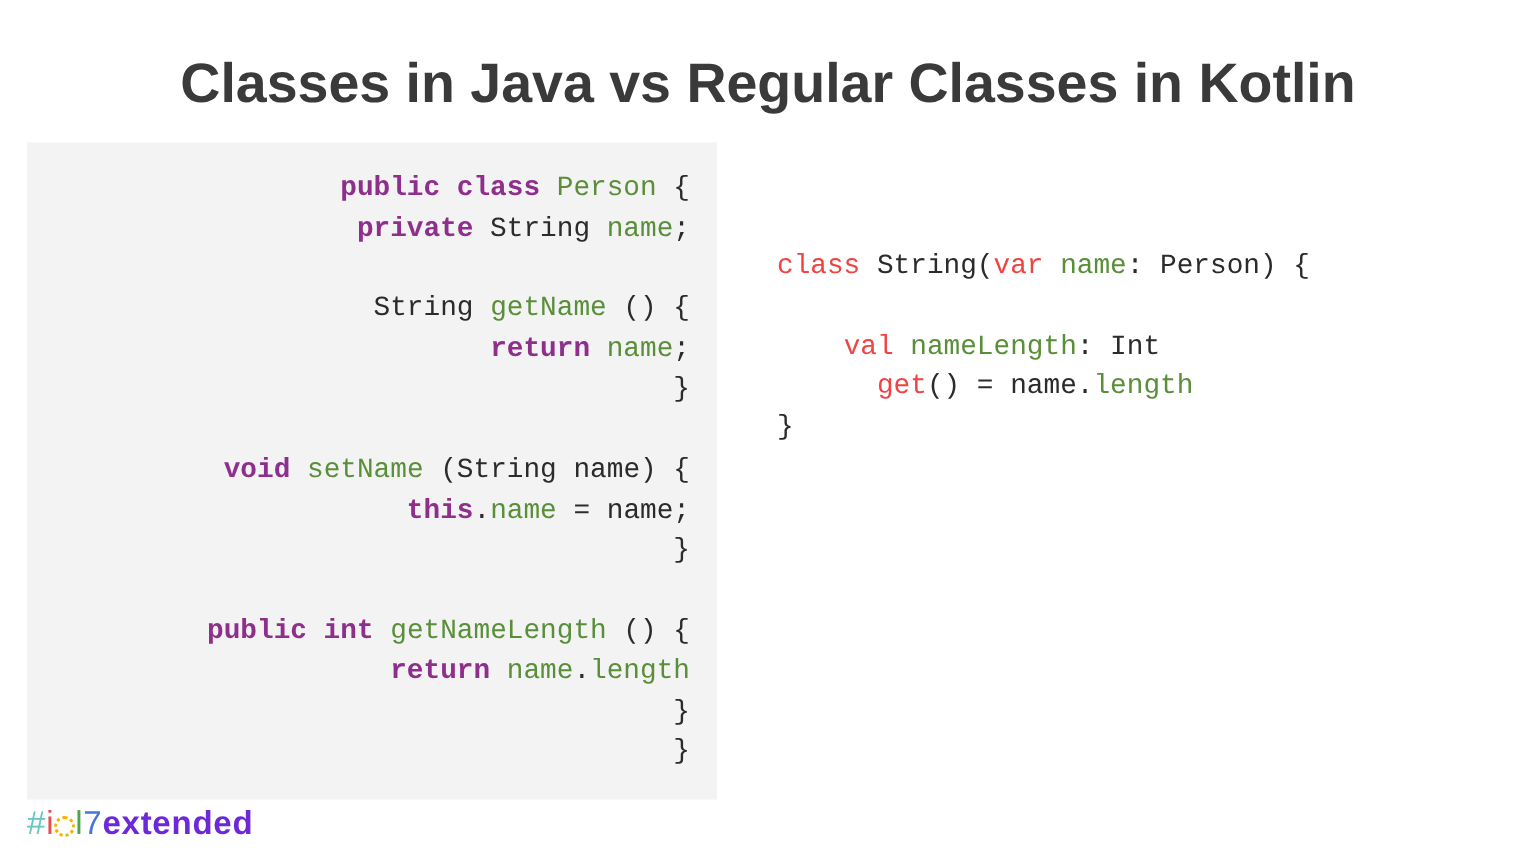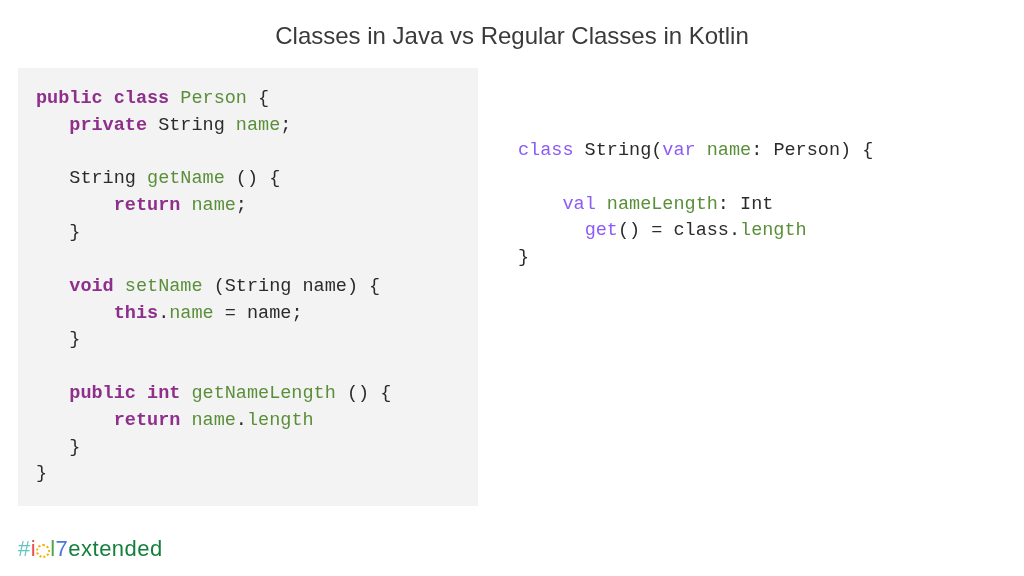--- a/index.html
+++ b/index.html
@@ -5,67 +5,68 @@
   * { margin: 0; padding: 0; box-sizing: border-box; }
   body {
     width: 1024px;
     height: 576px;
     background: #ffffff;
     font-family: Arial, Helvetica, sans-serif;
     overflow: hidden;
     position: relative;
   }
   .title {
-    font-size: 24px;
+    font-size: 37px;
     color: #3a3a3a;
     text-align: center;
-    padding-top: 22px;
+    padding-top: 35px;
     padding-bottom: 18px;
-    font-weight: 400;
+    font-weight: 700;
   }
   .cols {
     display: flex;
     padding: 0 18px;
     gap: 20px;
   }
   .col-java {
     background: #f3f3f3;
     padding: 18px 18px 18px 18px;
     width: 460px;
+    text-align: right;
   }
   .col-kotlin {
     padding: 70px 10px 10px 20px;
     flex: 1;
   }
   pre {
     font-family: Consolas, Menlo, "Courier New", monospace;
     font-size: 18.5px;
     line-height: 1.45;
     white-space: pre;
   }
   .kw   { color: #8e2f8c; font-weight: bold; }   
-  .kw2  { color: #8b5cf6; }                       
+  .kw2  { color: #ef4444; }                       
   .nm   { color: #5a8f3a; }                       
   .pl   { color: #2b2b2b; }
 
   .footer {
     position: absolute;
     left: 18px;
     bottom: 14px;
     font-size: 22px;
     font-family: Arial, sans-serif;
     color: #c9c9c9;
     letter-spacing: 0.5px;
   }
   .footer .hash { color: #65c6c4; }
   .footer .i1   { color: #e94e4e; }
   .footer .o    { color: #f2b200; display:inline-block; position:relative; top:1px;}
   .footer .l    { color: #4aa84a; }
   .footer .seven{ color: #4a74e0; }
-  .footer .ext  { color: #15803d; }
+  .footer .ext  { color: #6d28d9; font-weight: bold; }
   .dotted-circle {
     display:inline-block;
     width:14px; height:14px;
     border:2px dotted #f2b200;
     border-radius:50%;
     vertical-align:-1px;
   }
 </style>
 </head>
 <body>
@@ -89,21 +90,21 @@
 <span>   </span><span class="kw">public int</span><span class="nm"> getNameLength </span><span class="pl">() {</span>
 <span>       </span><span class="kw">return</span><span class="nm"> name</span><span class="pl">.</span><span class="nm">length</span>
 <span>   </span><span class="pl">}</span>
 <span class="pl">}</span></pre>
   </div>
 
   <div class="col-kotlin">
 <pre><span class="kw2">class</span><span class="pl"> String(</span><span class="kw2">var</span><span class="nm"> name</span><span class="pl">: Person) {</span>
 <span></span>
 <span>    </span><span class="kw2">val</span><span class="nm"> nameLength</span><span class="pl">: Int</span>
-<span>      </span><span class="kw2">get</span><span class="pl">() = class.</span><span class="nm">length</span>
+<span>      </span><span class="kw2">get</span><span class="pl">() = name.</span><span class="nm">length</span>
 <span class="pl">}</span></pre>
   </div>
 
 </div>
 
 <div class="footer">
   <span class="hash">#</span><span class="i1">i</span><span class="o"><span class="dotted-circle"></span></span><span class="l">l</span><span class="seven">7</span><span class="ext">extended</span>
 </div>
 
 </body></html>

